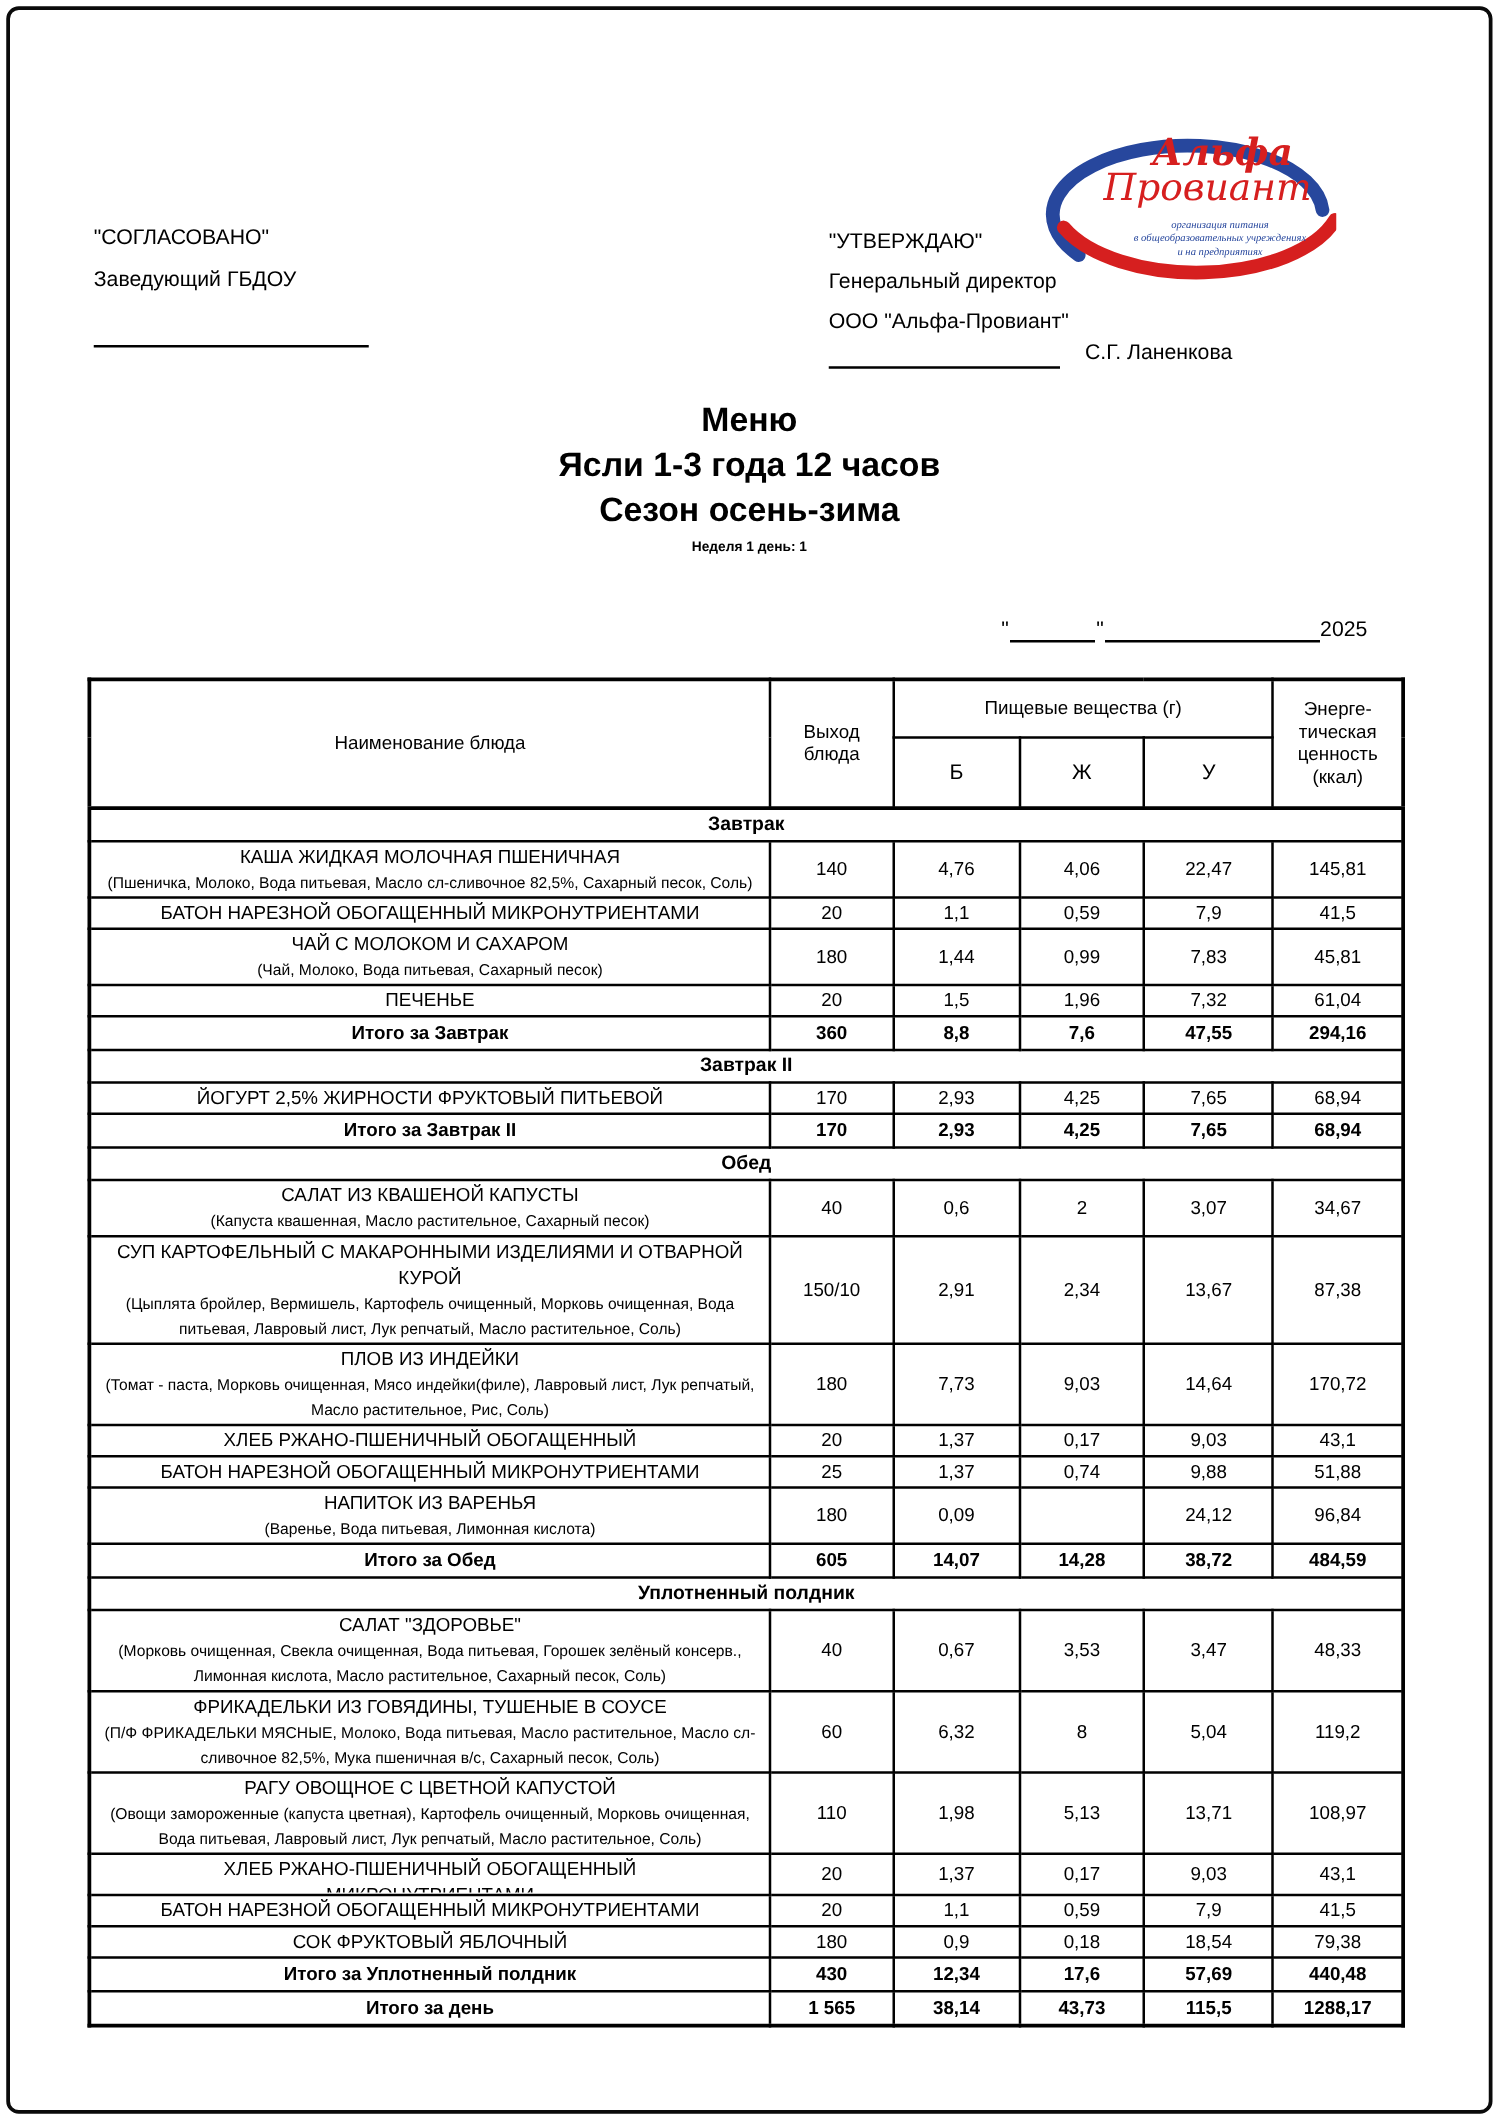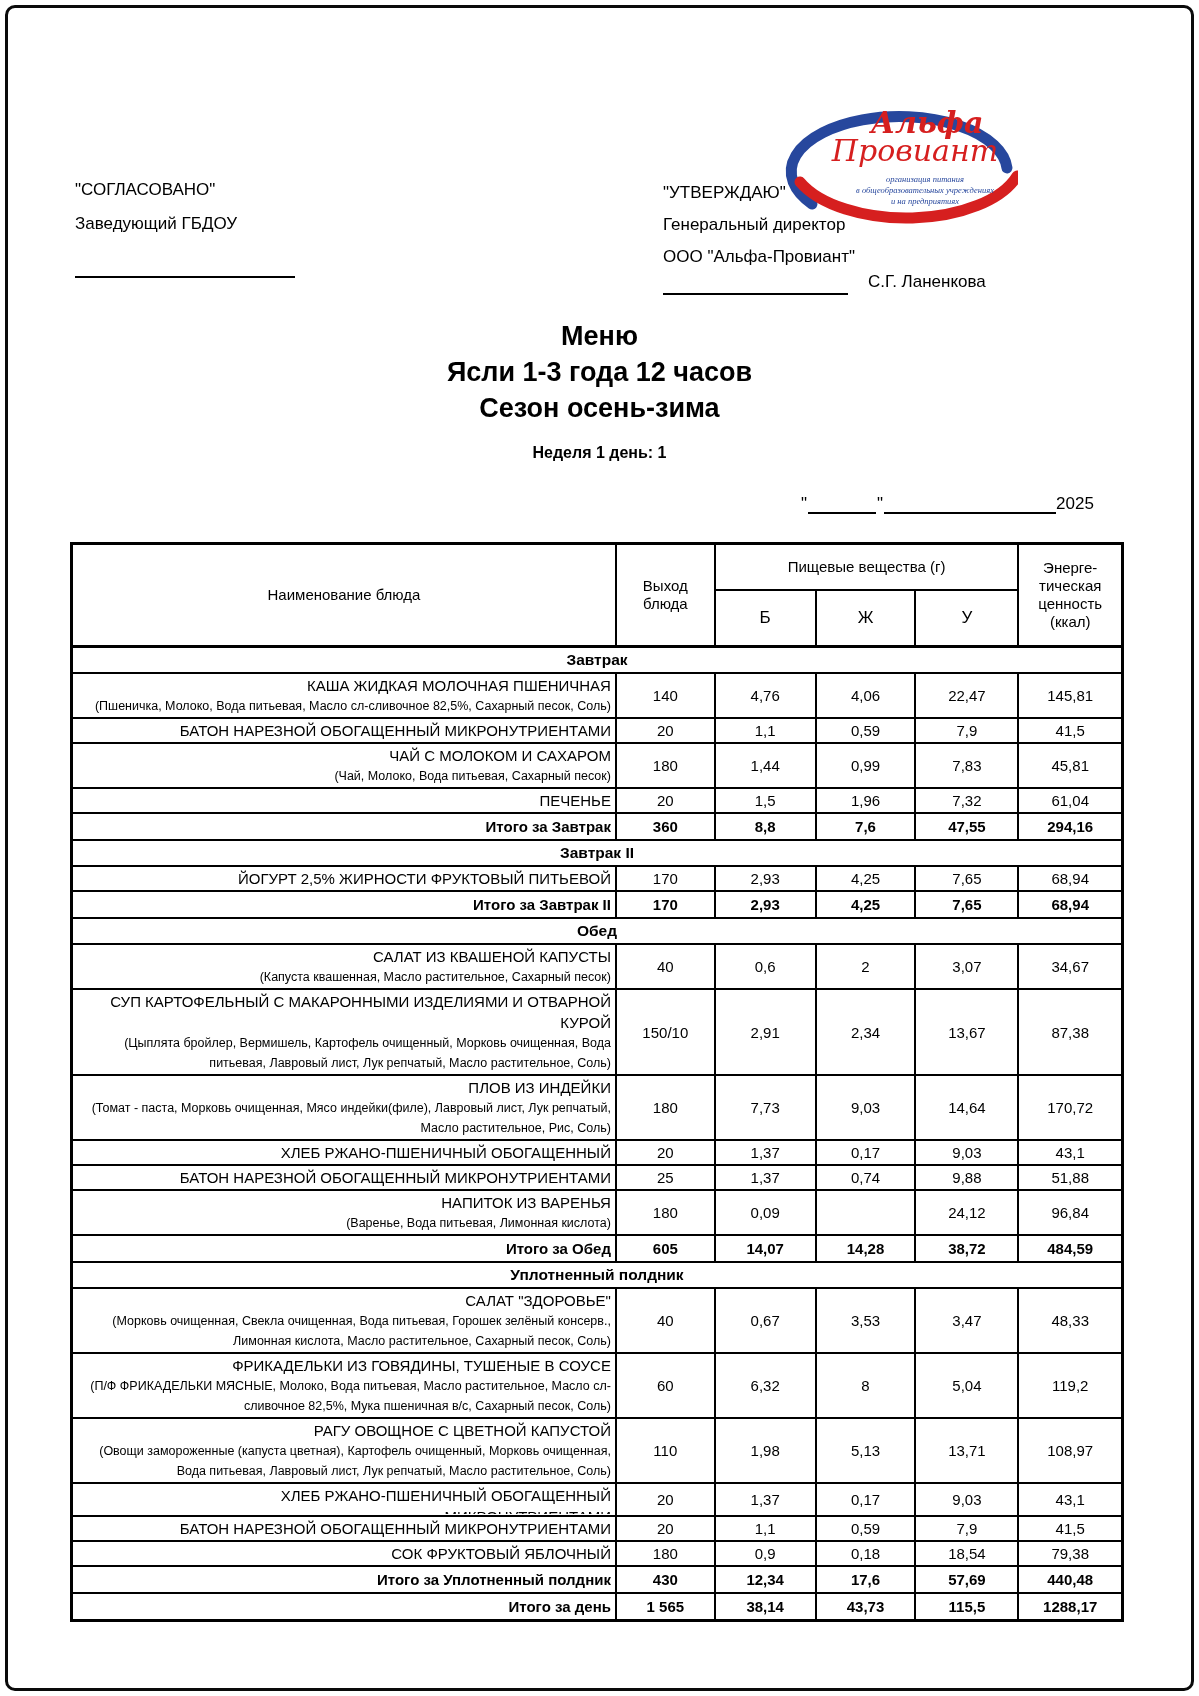--- a/index.html
+++ b/index.html
@@ -13,52 +13,52 @@
   
   .sign-left { position:absolute; left:75px; top:180px; font-size:17px; }
   .sign-left .l1 { margin-bottom:14px; }
   .sign-left .uline { margin-top:42px; width:220px; border-bottom:2px solid #000; height:0; }
   .sign-right { position:absolute; left:663px; top:183px; font-size:17px; }
   .sign-right div { margin-bottom:12px; }
   .sign-right .uline { margin-top:26px; width:185px; border-bottom:2px solid #000; height:0; }
   .signee { position:absolute; left:868px; top:272px; font-size:17px; white-space:nowrap; }
 
   
-  .logo { position:absolute; left:778px; top:92px; width:240px; height:135px; }
+  .logo { position:absolute; left:829px; top:92px; width:240px; height:135px; }
   .logo svg { position:absolute; inset:0; }
   .logo .t1 { position:absolute; left:0; right:12px; top:16px; text-align:center; padding-left:70px;
               font-family:"DejaVu Serif","Liberation Serif",serif; font-style:italic; font-weight:bold;
               font-size:30px; line-height:30px; }
   .logo .t2 { position:absolute; left:0; right:0px; top:44px; text-align:center; padding-left:34px;
               font-family:"DejaVu Serif","Liberation Serif",serif; font-style:italic; font-weight:normal;
               font-size:30px; line-height:30px; }
   .logo .tag { position:absolute; left:60px; right:6px; top:82px; text-align:center;
                font-family:Liberation Serif, serif; font-style:italic;
                font-size:8.5px; line-height:11px; }
 
   
   .title-block { position:absolute; left:0; width:1199px; top:318px; text-align:center;
                  font-weight:bold; font-size:27px; line-height:36px; }
-  .week-line { position:absolute; left:0; width:1199px; top:444px; text-align:center;
-               font-weight:bold; font-size:16px; }
+  .week-line { position:absolute; left:0; width:1199px; top:432px; text-align:center;
+               font-weight:bold; font-size:11px; }
   .date-line { position:absolute; left:800px; top:492px; font-size:17px; display:flex; align-items:flex-end; }
   .date-line .q { padding:0 1px; }
   .date-line .u1 { width:68px; border-bottom:2px solid #000; height:20px; }
   .date-line .u2 { width:172px; border-bottom:2px solid #000; height:20px; }
 
   
   .table-wrap { position:absolute; left:70px; top:542px; width:1054px; }
   table.menu { width:100%; border-collapse:collapse; table-layout:fixed; border:3px solid #000; }
   .menu th, .menu td { border:2px solid #000; padding:1px 4px; vertical-align:middle; }
   .menu thead th { font-weight:normal; font-size:15px; text-align:center; line-height:18px; padding:2px; }
   .menu thead tr.h1 th { height:40px; }
   .menu thead tr.h2 th { height:50px; font-size:17px; }
   .menu thead { border-bottom:3px solid #000; }
   tr.section-row td { height:22px; text-align:center; font-weight:bold; font-size:15.5px; padding:1px 2px; }
-  td.name-cell { text-align:right;margin-top:40px; }
+  td.name-cell { text-align:center;margin-top:40px; }
   .dish-name { font-size:15px; line-height:21px; }
   .ingredients { font-size:12.5px; line-height:20px; }
   .clip-line { height:8px; overflow:hidden; }
   .clip-line span { font-size:15px; line-height:21px; display:block; }
   td.num { text-align:center; font-size:15px; }
   tr.dish-row td.num { font-weight:normal; }
   tr.dish-row.single td { height:21px; }
   tr.total-row td { font-weight:bold; font-size:15px; height:23px; }
   tr.total-row td.name-cell { font-size:15px; }
 

